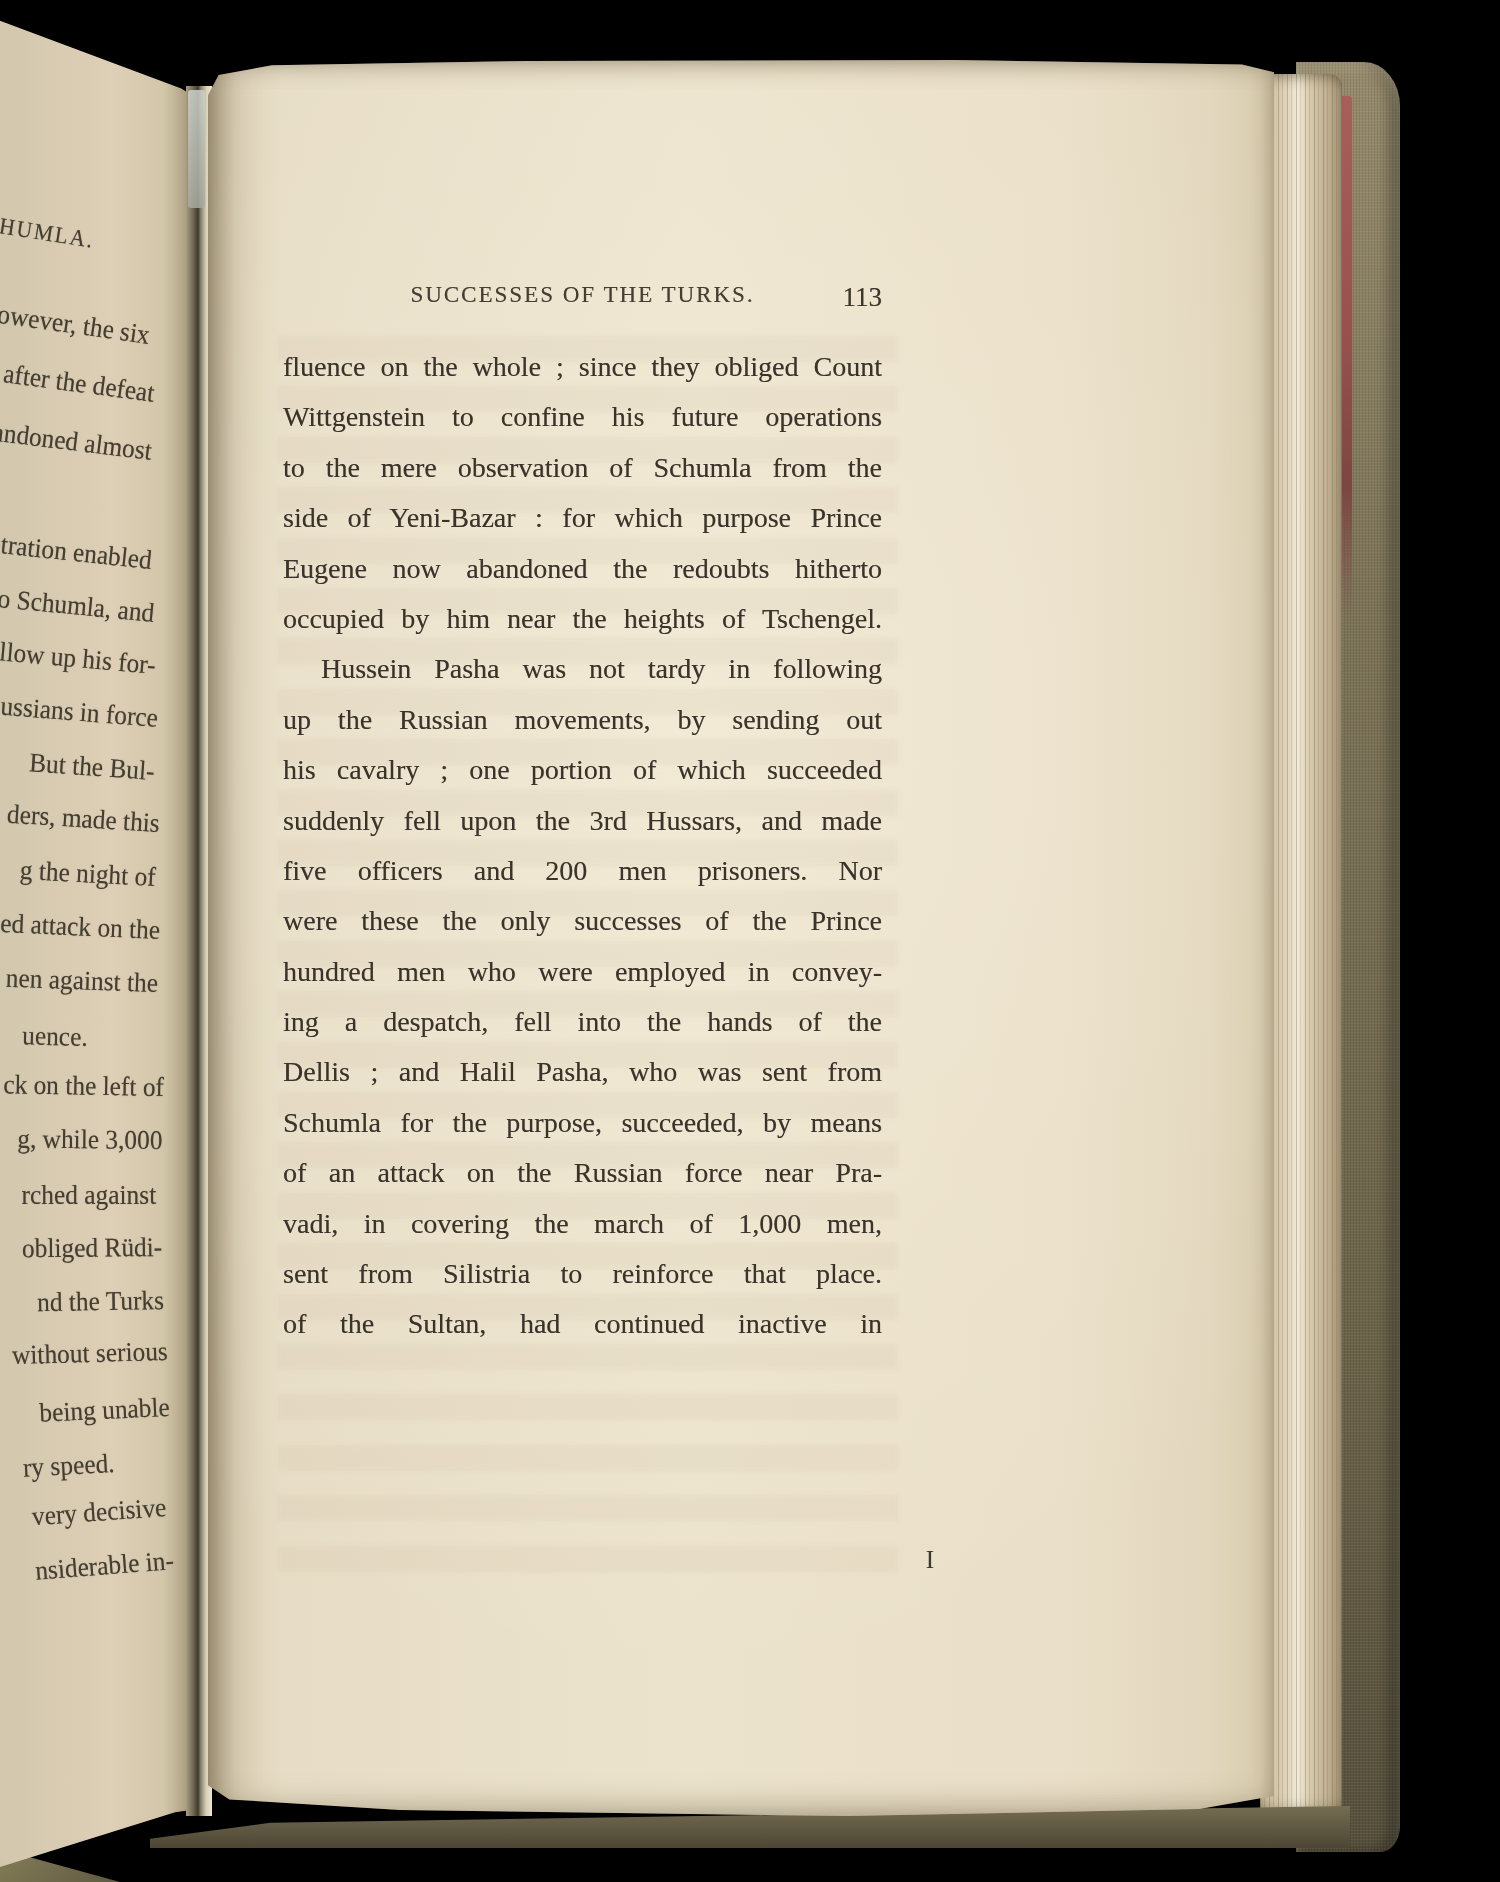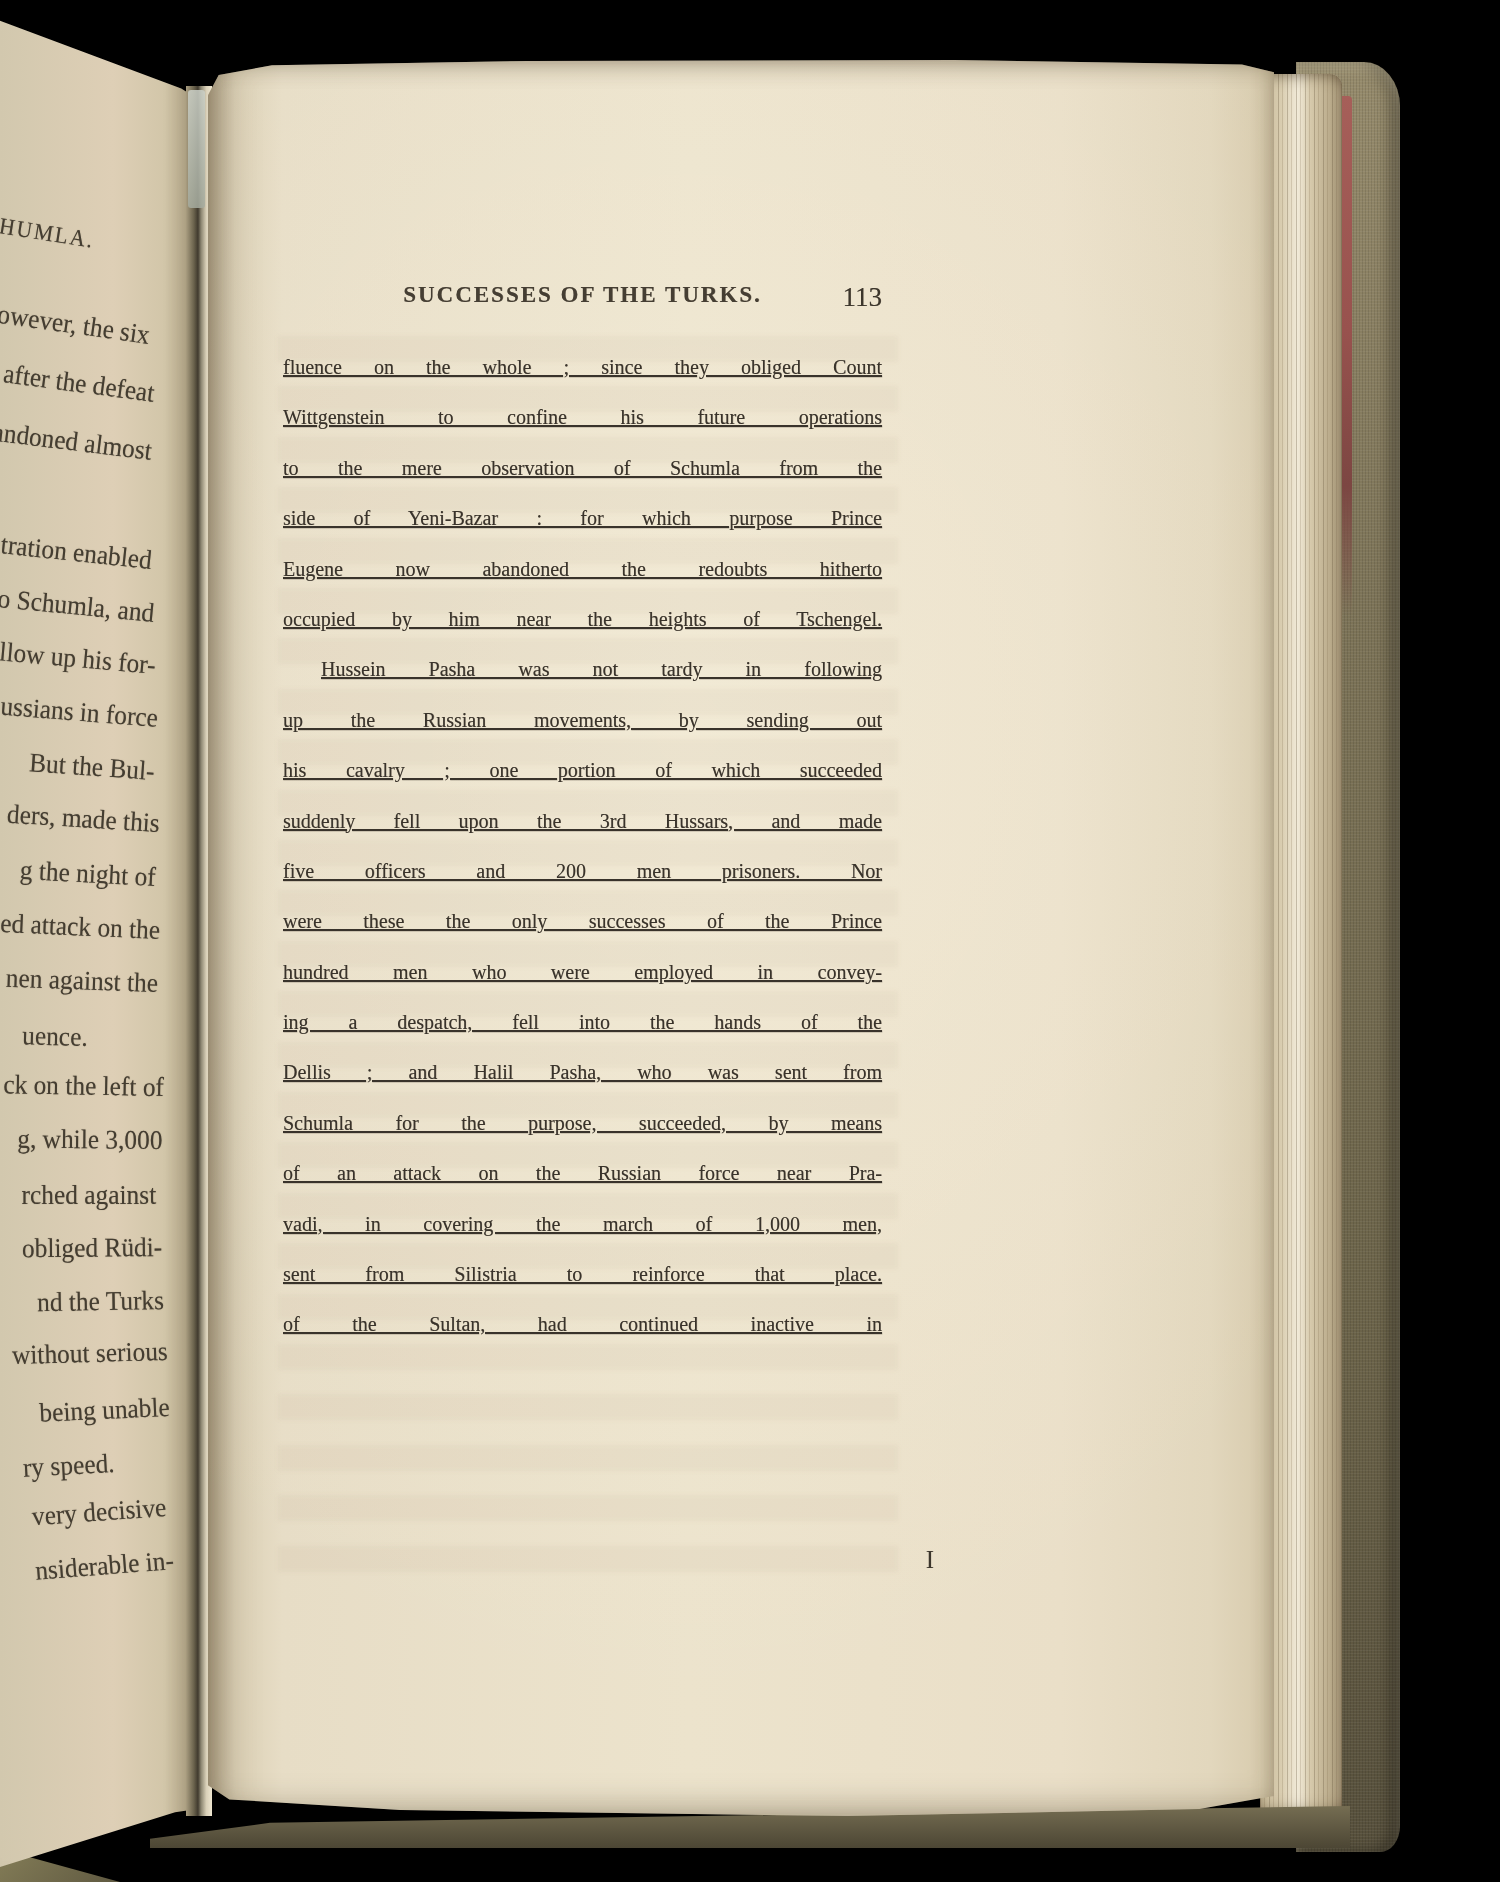--- a/index.html
+++ b/index.html
@@ -61,28 +61,28 @@
     box-shadow:inset 0 -20px 32px -12px rgba(90,75,50,.38),
                inset 0 16px 24px -14px rgba(90,75,50,.46),
                inset 26px 0 40px -20px rgba(80,65,45,.50),
                inset -14px 0 22px -14px rgba(90,75,50,.30);}
   #showthrough{left:70px;top:276px;width:620px;height:1240px;
     background:repeating-linear-gradient(rgba(135,110,80,.05) 0 26px, rgba(0,0,0,0) 26px 50.4px);
     filter:blur(2px);}
 
   #header-row{left:75px;top:222px;width:599px;height:34px;}
   #page-header{display:block;text-align:center;font-size:23px;letter-spacing:2px;
-    color:#453e33;text-shadow:.3px .4px .6px rgba(70,58,45,.5);font-weight:bold;}
+    color:#453e33;text-shadow:.3px .4px .6px rgba(70,58,45,.5);}
   #page-number{position:absolute;right:0;top:0;font-size:27px;color:#3c362c;
     text-shadow:.3px .4px .6px rgba(70,58,45,.5);margin-left:24px;}
 
   #body-text{left:75px;top:282px;width:599px;}
-  #body-text .line{font-size:20px;line-height:50.4px;height:50.4px;color:#39332b;
+  #body-text .line{font-size:28px;line-height:50.4px;height:50.4px;color:#39332b;
     text-align:justify;text-align-last:justify;text-justify:inter-word;
-    text-shadow:.3px .4px .6px rgba(62,52,40,.45);text-decoration:underline;}
+    text-shadow:.3px .4px .6px rgba(62,52,40,.45);}
   #body-text .line.indent{text-indent:38px;}
 
   #signature-mark{left:700px;top:1486px;width:44px;text-align:center;
     font-size:25px;color:#3c362c;}
 </style>
 </head>
 <body>
 
 <div class="abs" id="book-cover"></div>
 <div class="abs" id="red-page-marker"></div>

